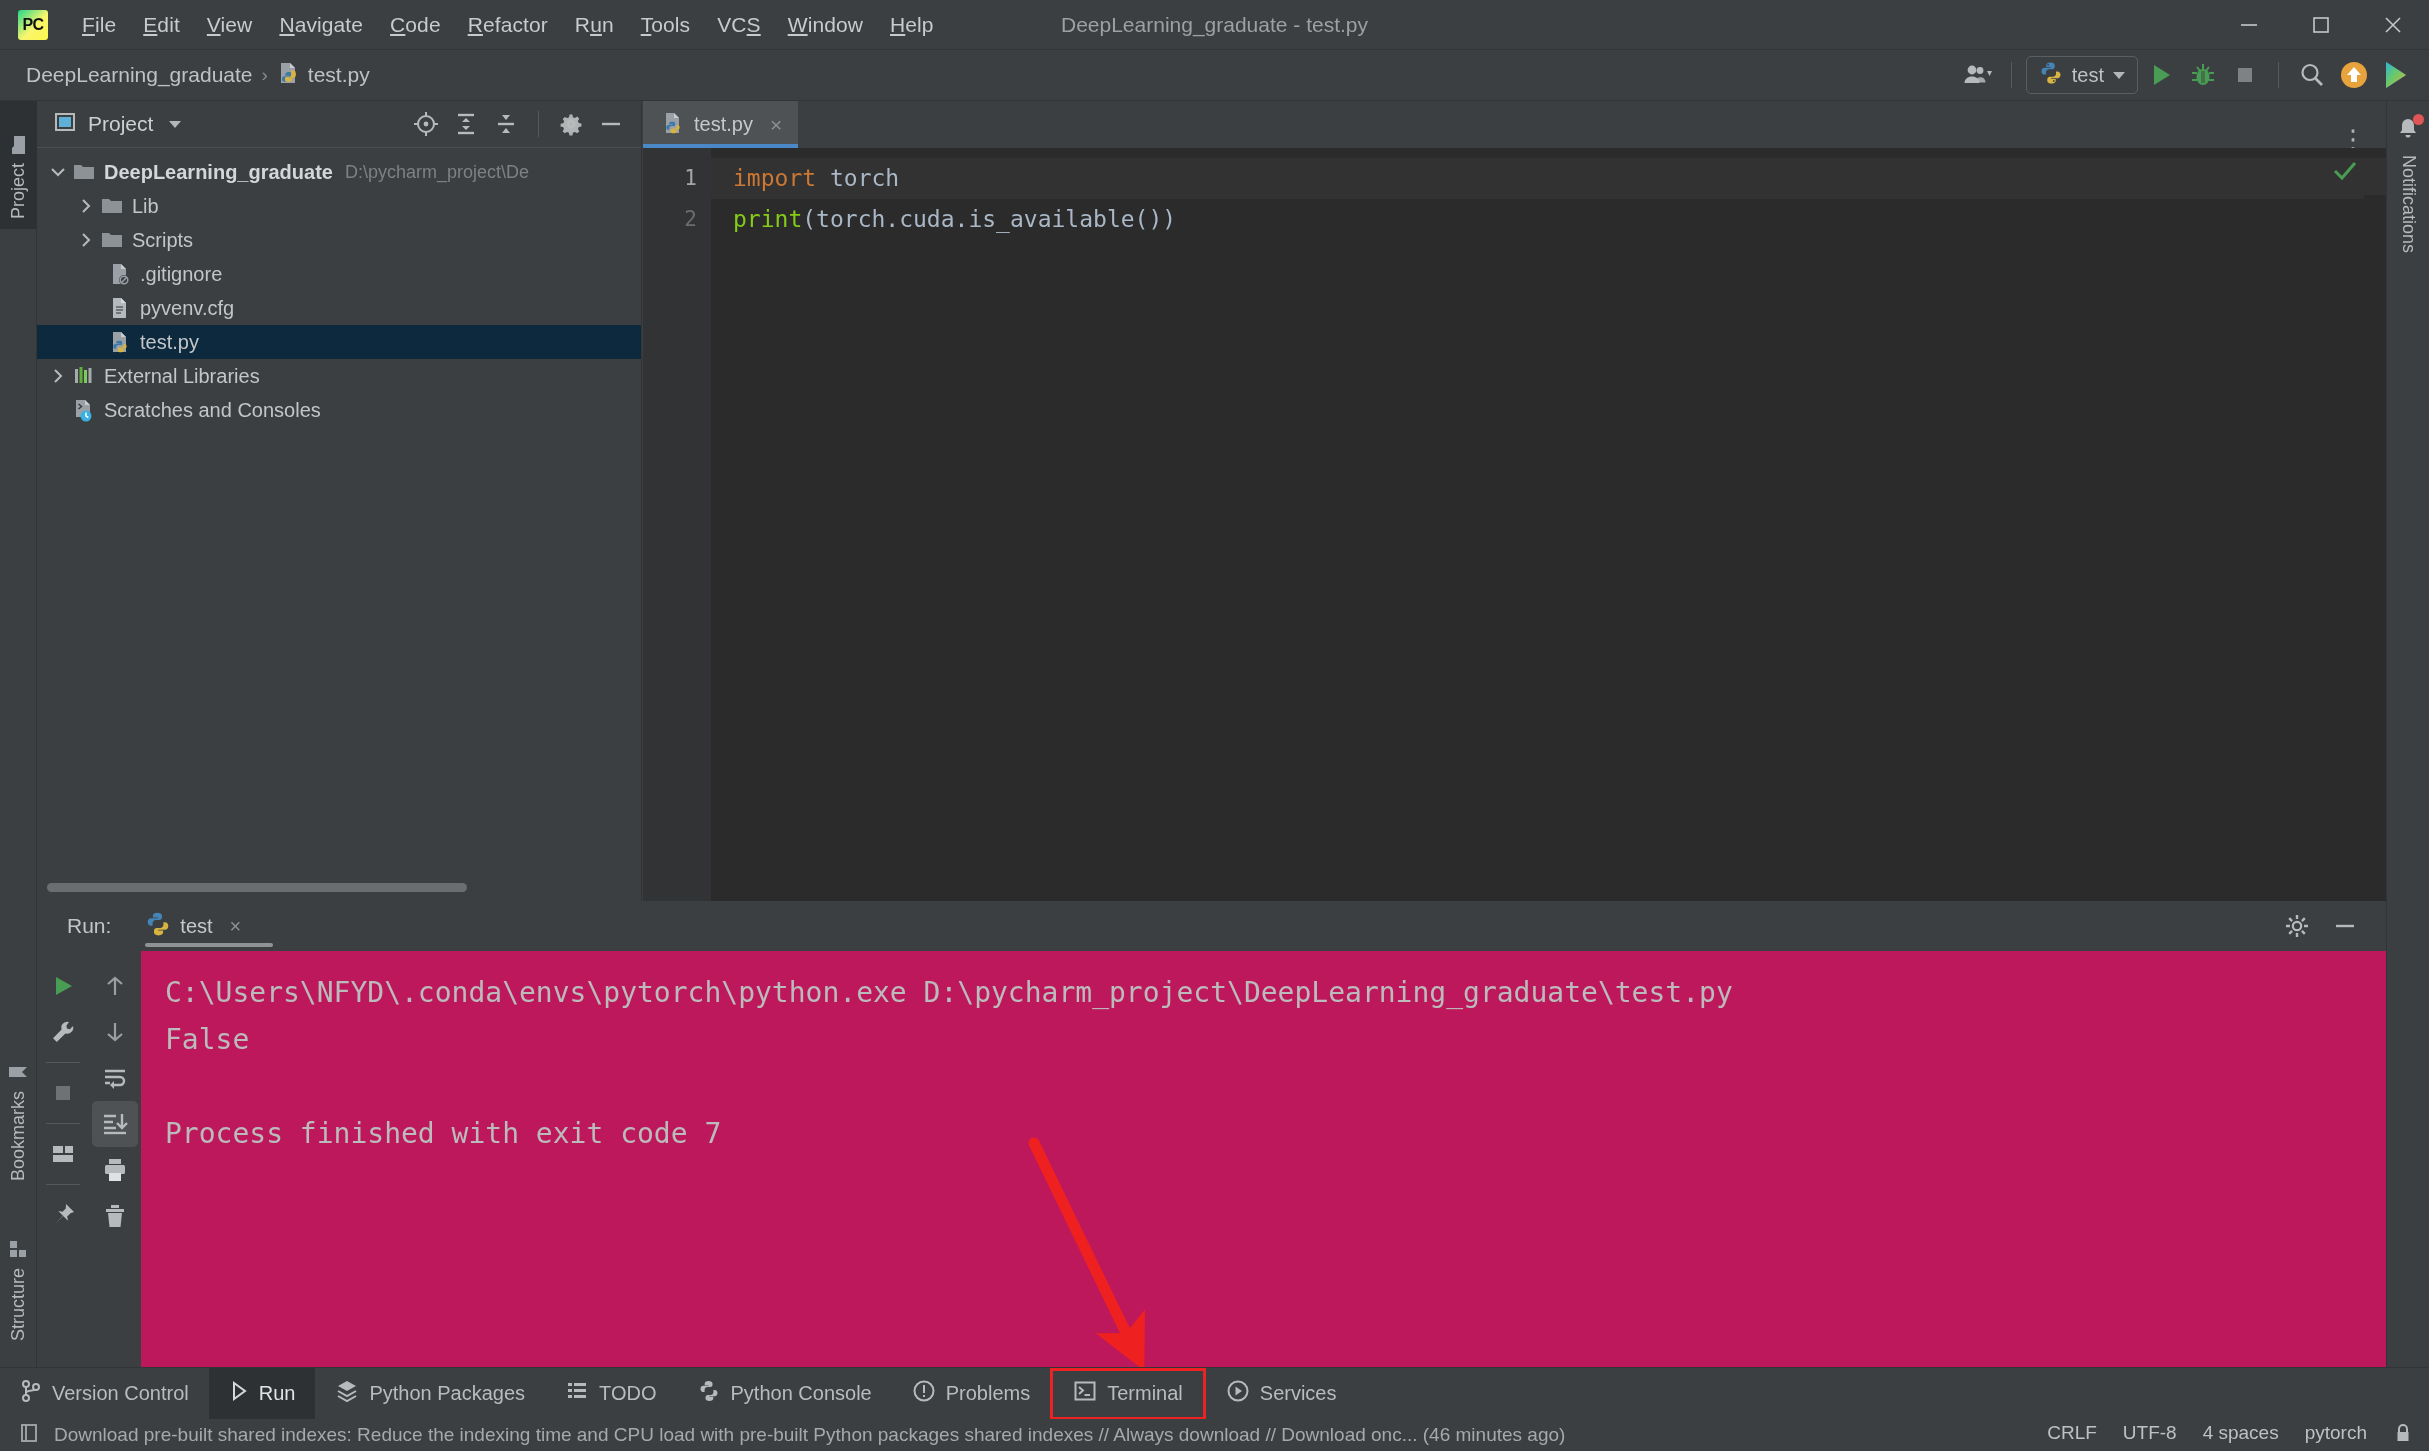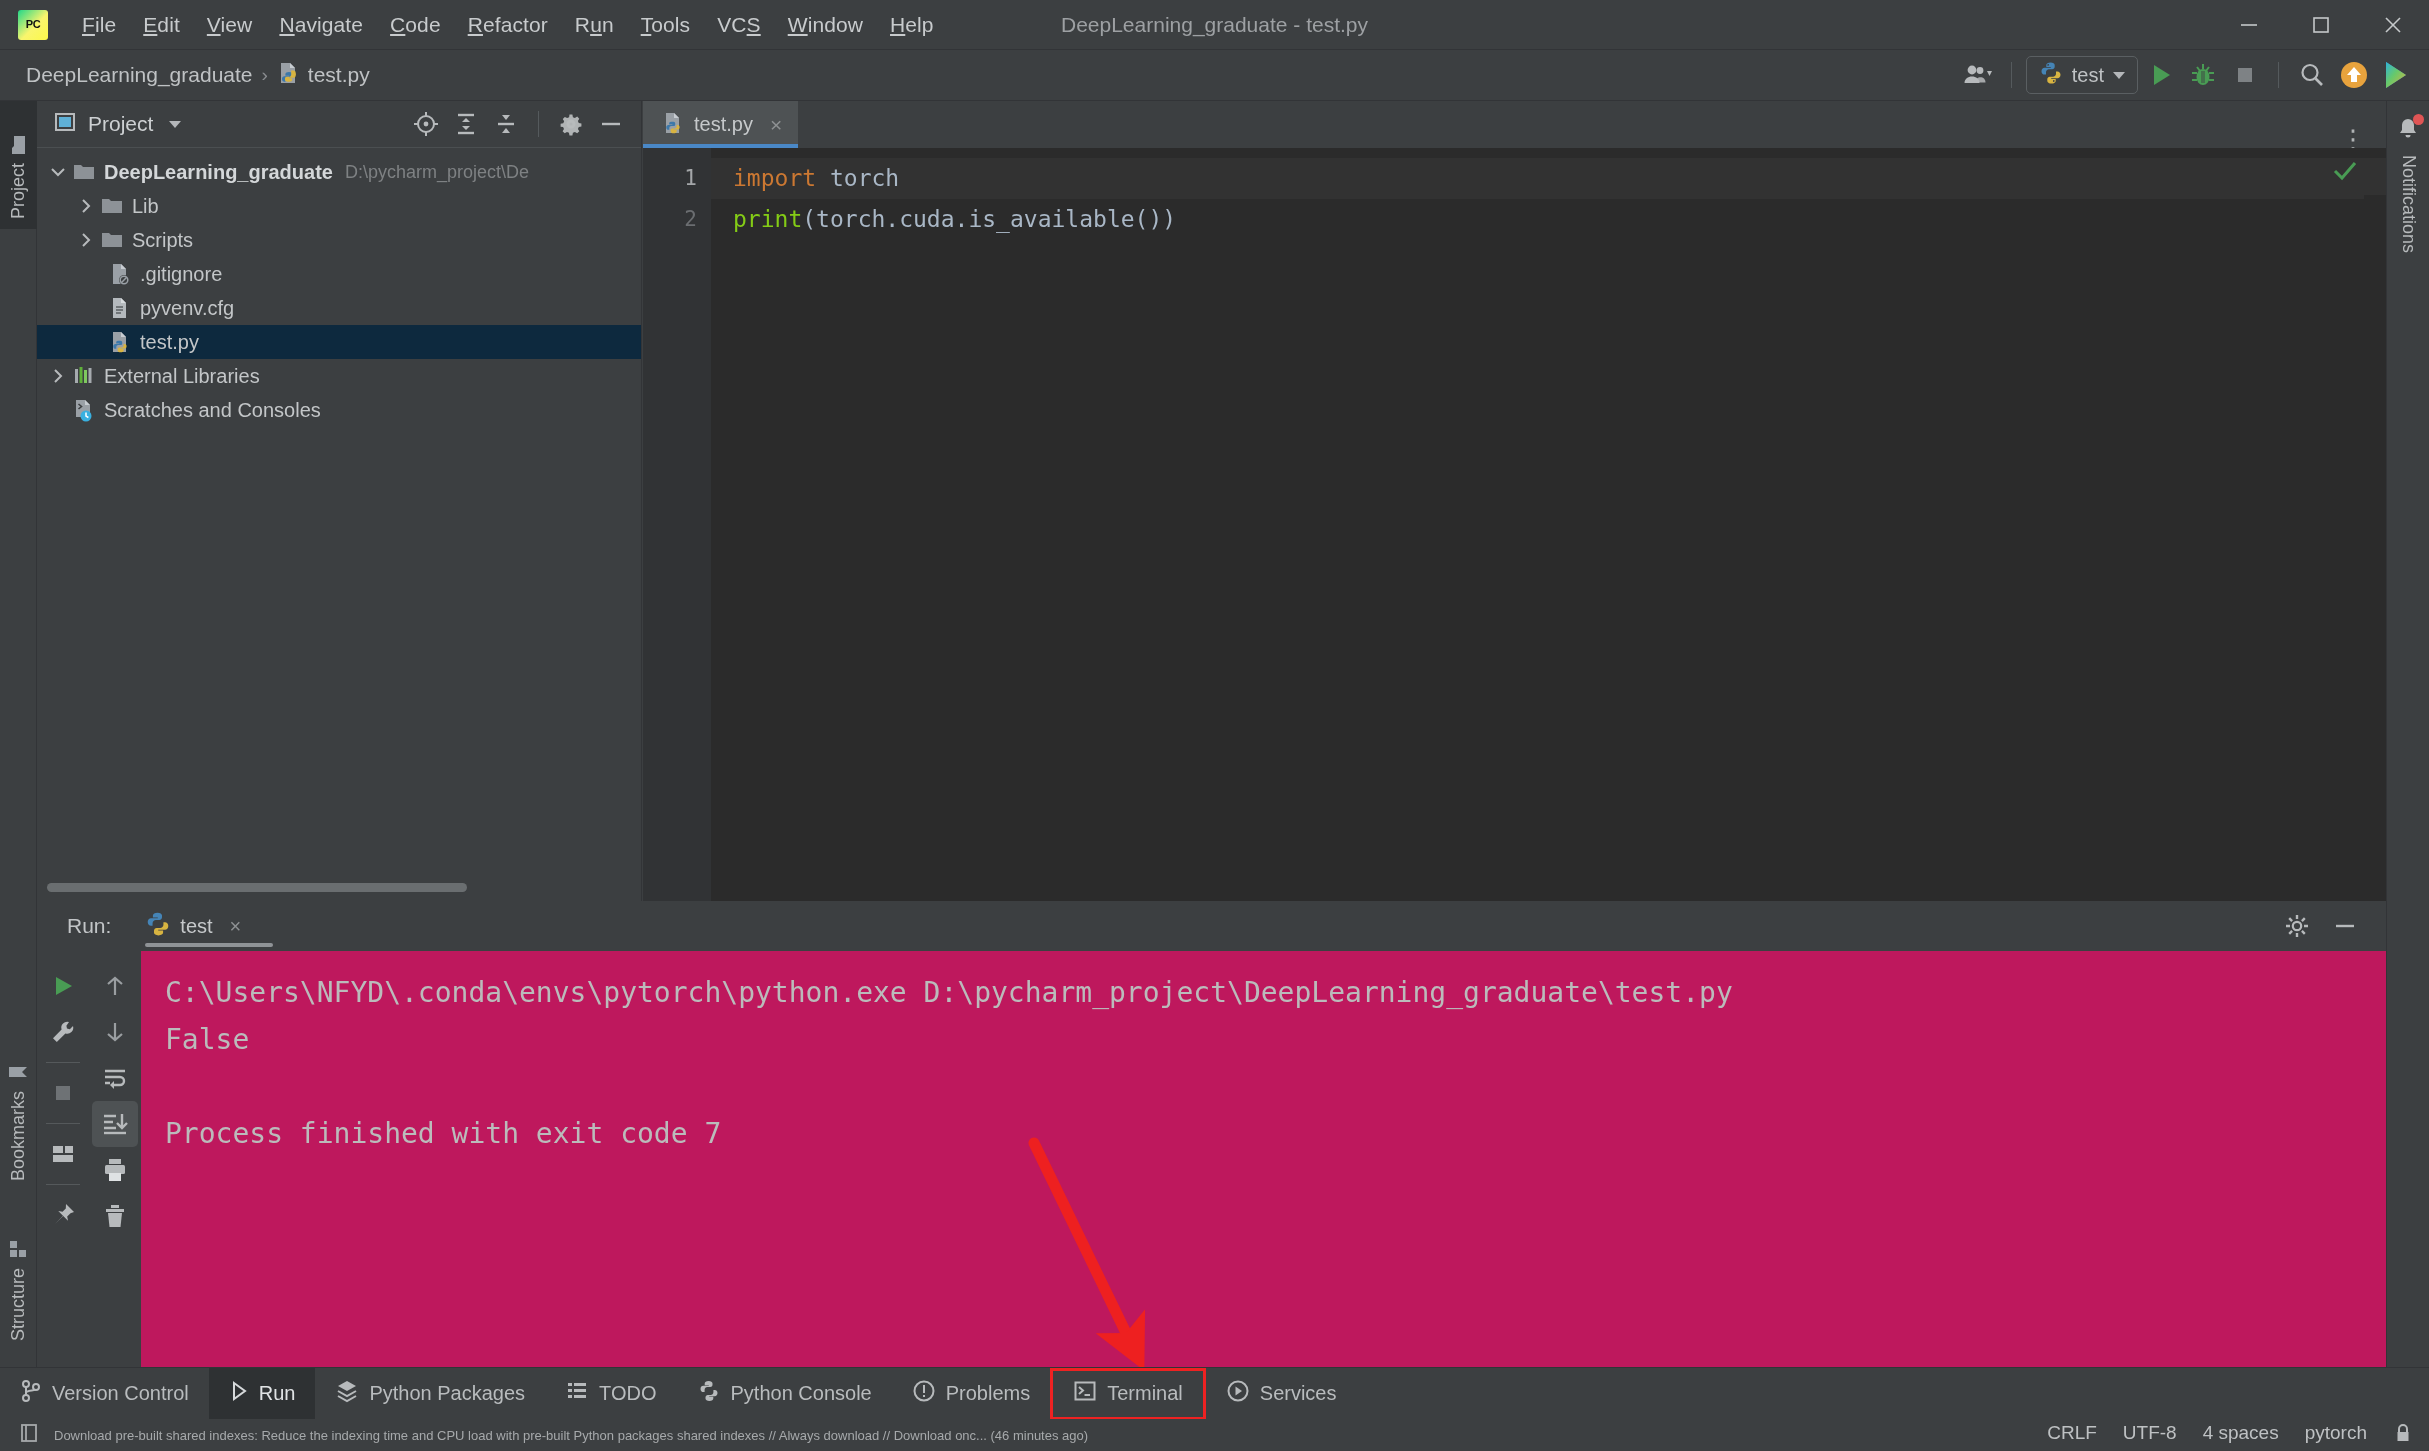--- a/index.html
+++ b/index.html
@@ -17,21 +17,21 @@
     position: absolute; left: 0; top: 0; width: 2429px; height: 50px;
     background: #3c3f41; display: flex; align-items: center;
     border-bottom: 1px solid #323437;
   }
   .pc-logo {
     width: 30px; height: 30px; margin-left: 18px; border-radius: 3px;
     background: linear-gradient(135deg,#21d789 0%,#f9f56d 55%,#fcf84a 100%);
     display: flex; align-items: center; justify-content: center;
   }
   .pc-logo span {
-    font-size: 11px; font-weight: bold; color: #111; line-height: 1;
+    font-size: 16px; font-weight: bold; color: #111; line-height: 1;
     letter-spacing: -.5px;
   }
   .menu { display: flex; align-items: center; margin-left: 22px; gap: 3px; }
   .menu-item {
     font-size: 21px; color: #c8cbcd; padding: 5px 12px; white-space: nowrap;
     letter-spacing: .1px;
   }
   .menu-item u { text-decoration: underline; text-underline-offset: 2px; }
   .win-title {
     position: absolute; left: 0; right: 0; top: 0; height: 50px;
@@ -175,21 +175,21 @@
   }
   .twitem.active { background: #2e3133; color: #e0e3e5; }
   .twitem.boxed { border: 3px solid #ee2222; }
 
   
   .statusbar {
     position: absolute; left: 0; top: 1419px; width: 2429px; height: 32px;
     background: #3c3f41; display: flex; align-items: center; padding-left: 18px;
   }
   .status-msg {
-    font-size: 13px; color: #a6a9ab; margin-left: 14px; white-space: nowrap;
+    font-size: 19px; color: #a6a9ab; margin-left: 14px; white-space: nowrap;
     overflow: hidden; max-width: 1930px;
   }
   .status-right { position: absolute; right: 16px; display: flex; align-items: flex-start; gap: 26px; }
   .status-right span { font-size: 19px; color: #bec1c3; white-space: nowrap; }
 
   
   .rightbar {
     position: absolute; right: 0; top: 101px; width: 43px; height: 1266px;
     background: #3c3f41; border-left: 1px solid #323437;
     display: flex; flex-direction: column; align-items: center; padding-top: 14px;

